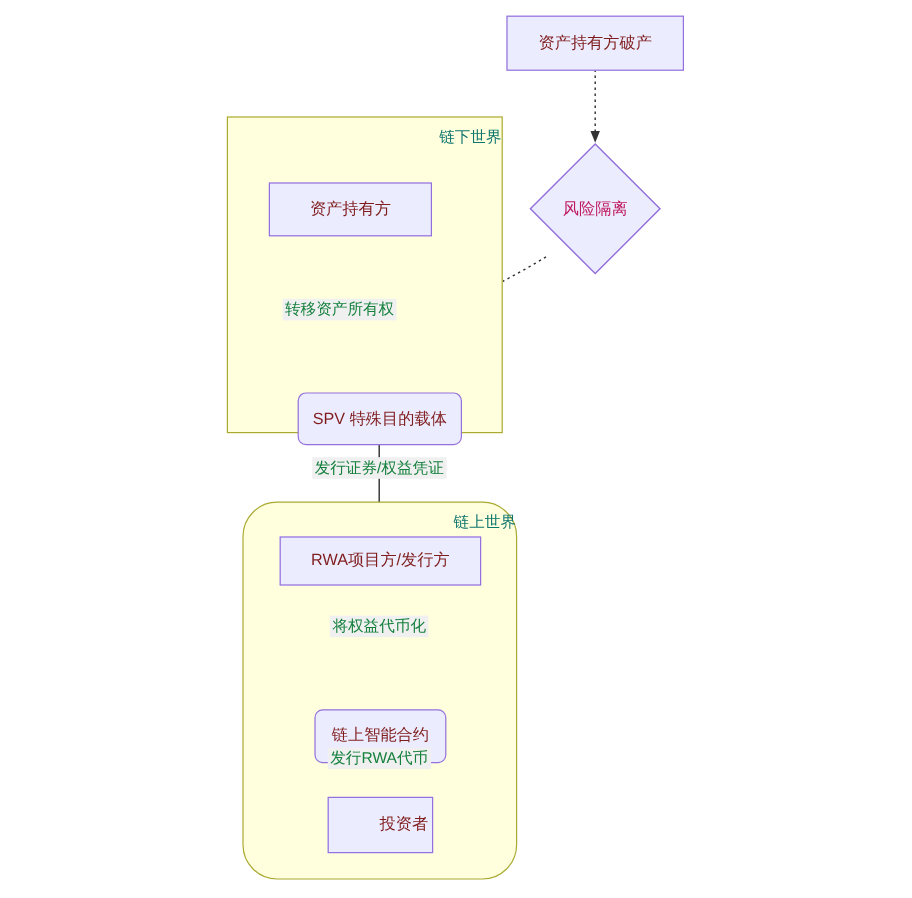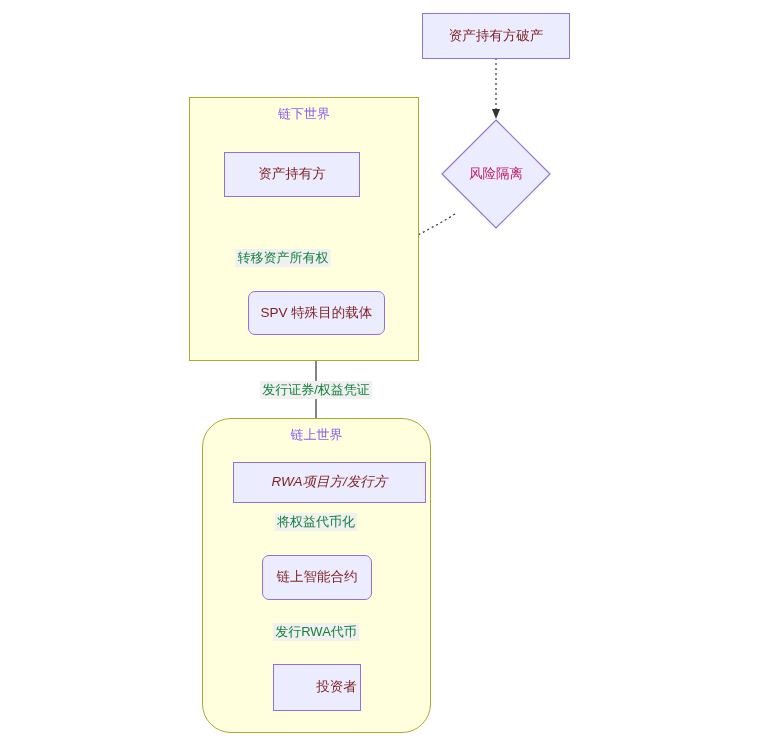--- a/index.html
+++ b/index.html
@@ -31,44 +31,45 @@
   
   .cluster {
     position: absolute;
     background: #ffffde;
     border: 1px solid #aaaa33;
     box-sizing: border-box;
   }
   .cluster-title {
     position: absolute;
     width: 100%;
-    text-align: center;
+    text-align: right;
     top: 8px;
     left: 0;
     font-size: 13px;
-    color: #8b5cf6;
+    color: #0f766e;
     line-height: 16px;
   }
 
   
   .node {
     position: absolute;
     background: #ececff;
     border: 1px solid #9370db;
     box-sizing: border-box;
     display: flex;
     align-items: center;
     justify-content: center;
     font-size: 13.5px;
     color: #7f1d1d;
     text-align: center;
     line-height: 1.2;
   }
   .node.rounded {
     border-radius: 7px;
+    margin-top: 36px;
   }
 
   
   .diamond-wrap {
     position: absolute;
   }
   .diamond-label {
     position: absolute;
     width: 100%;
     text-align: center;
@@ -138,21 +139,21 @@
   </div>
 
   <div class="node" style="left:224px; top:152px; width:136px; height:45px;text-align:right;">
     <span>资产持有方</span>
   </div>
 
   <div class="node rounded" style="left:248px; top:291px; width:137px; height:44px;">
     <span>SPV 特殊目的载体</span>
   </div>
 
-  <div class="node" style="left:233px; top:462px; width:193px; height:41px;font-style:italic;">
+  <div class="node" style="left:233px; top:447px; width:168px; height:41px;">
     <span>RWA项目方/发行方</span>
   </div>
 
   <div class="node rounded" style="left:262px; top:555px; width:110px; height:45px;">
     <span>链上智能合约</span>
   </div>
 
   <div class="node" style="left:273px; top:664px; width:88px; height:47px;padding-left:39px;">
     <span>投资者</span>
   </div>

